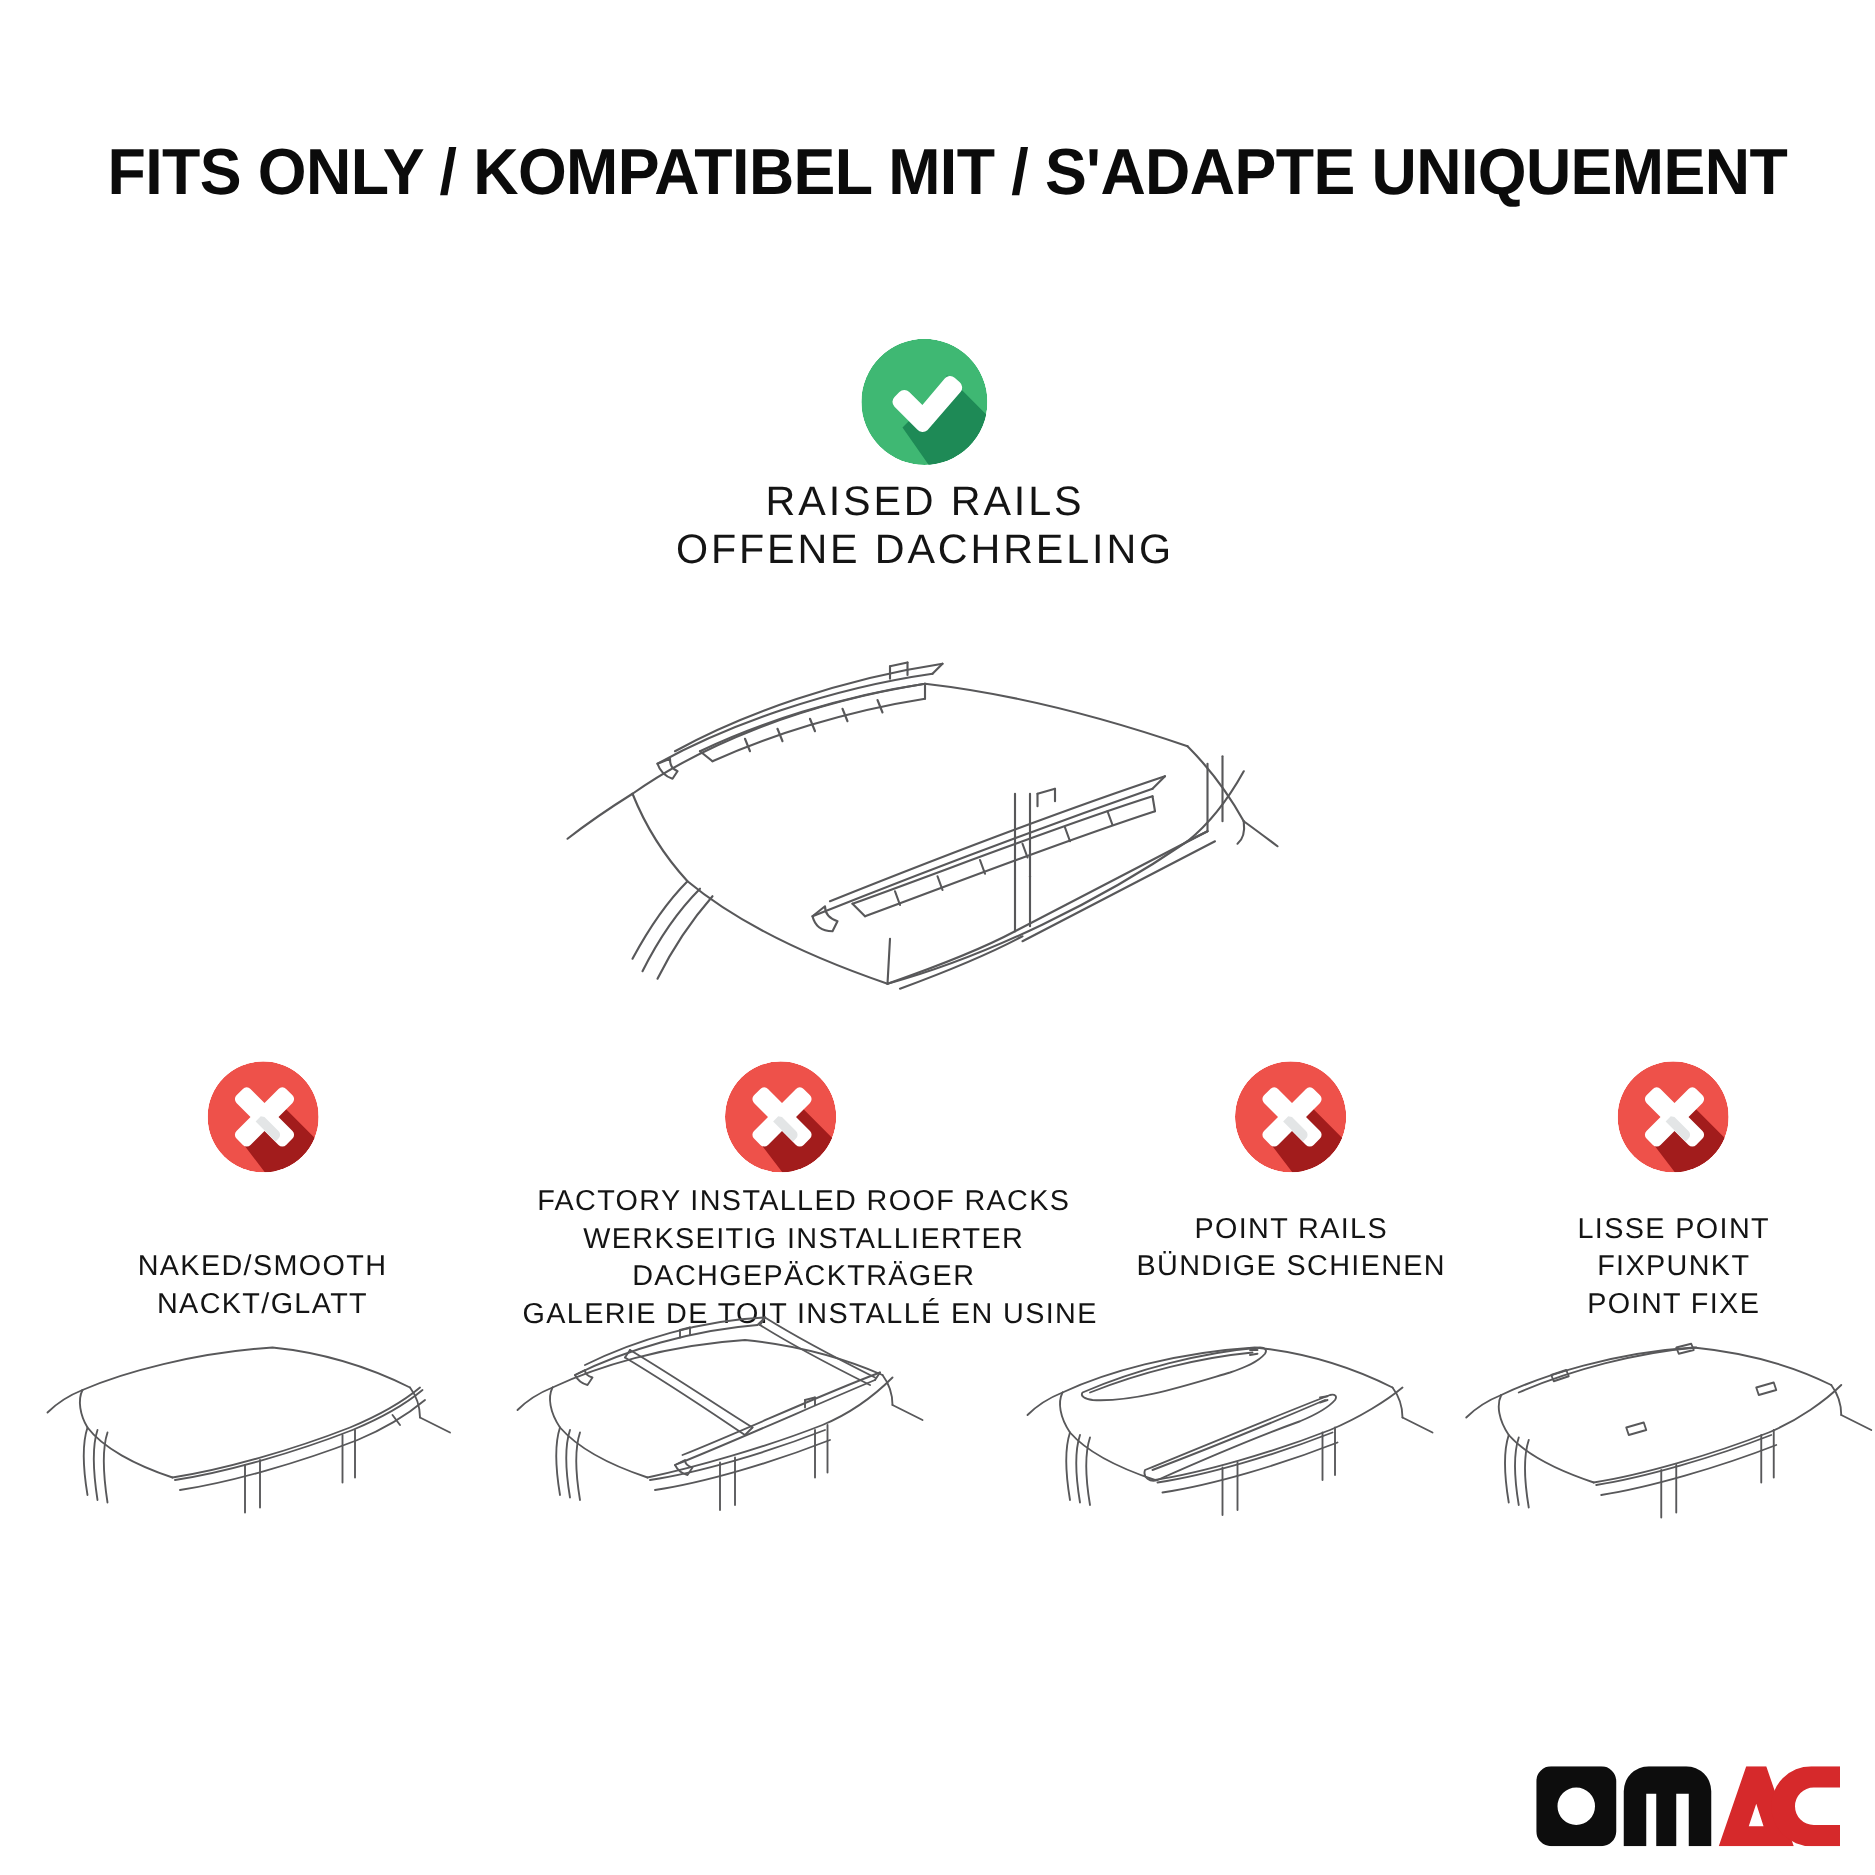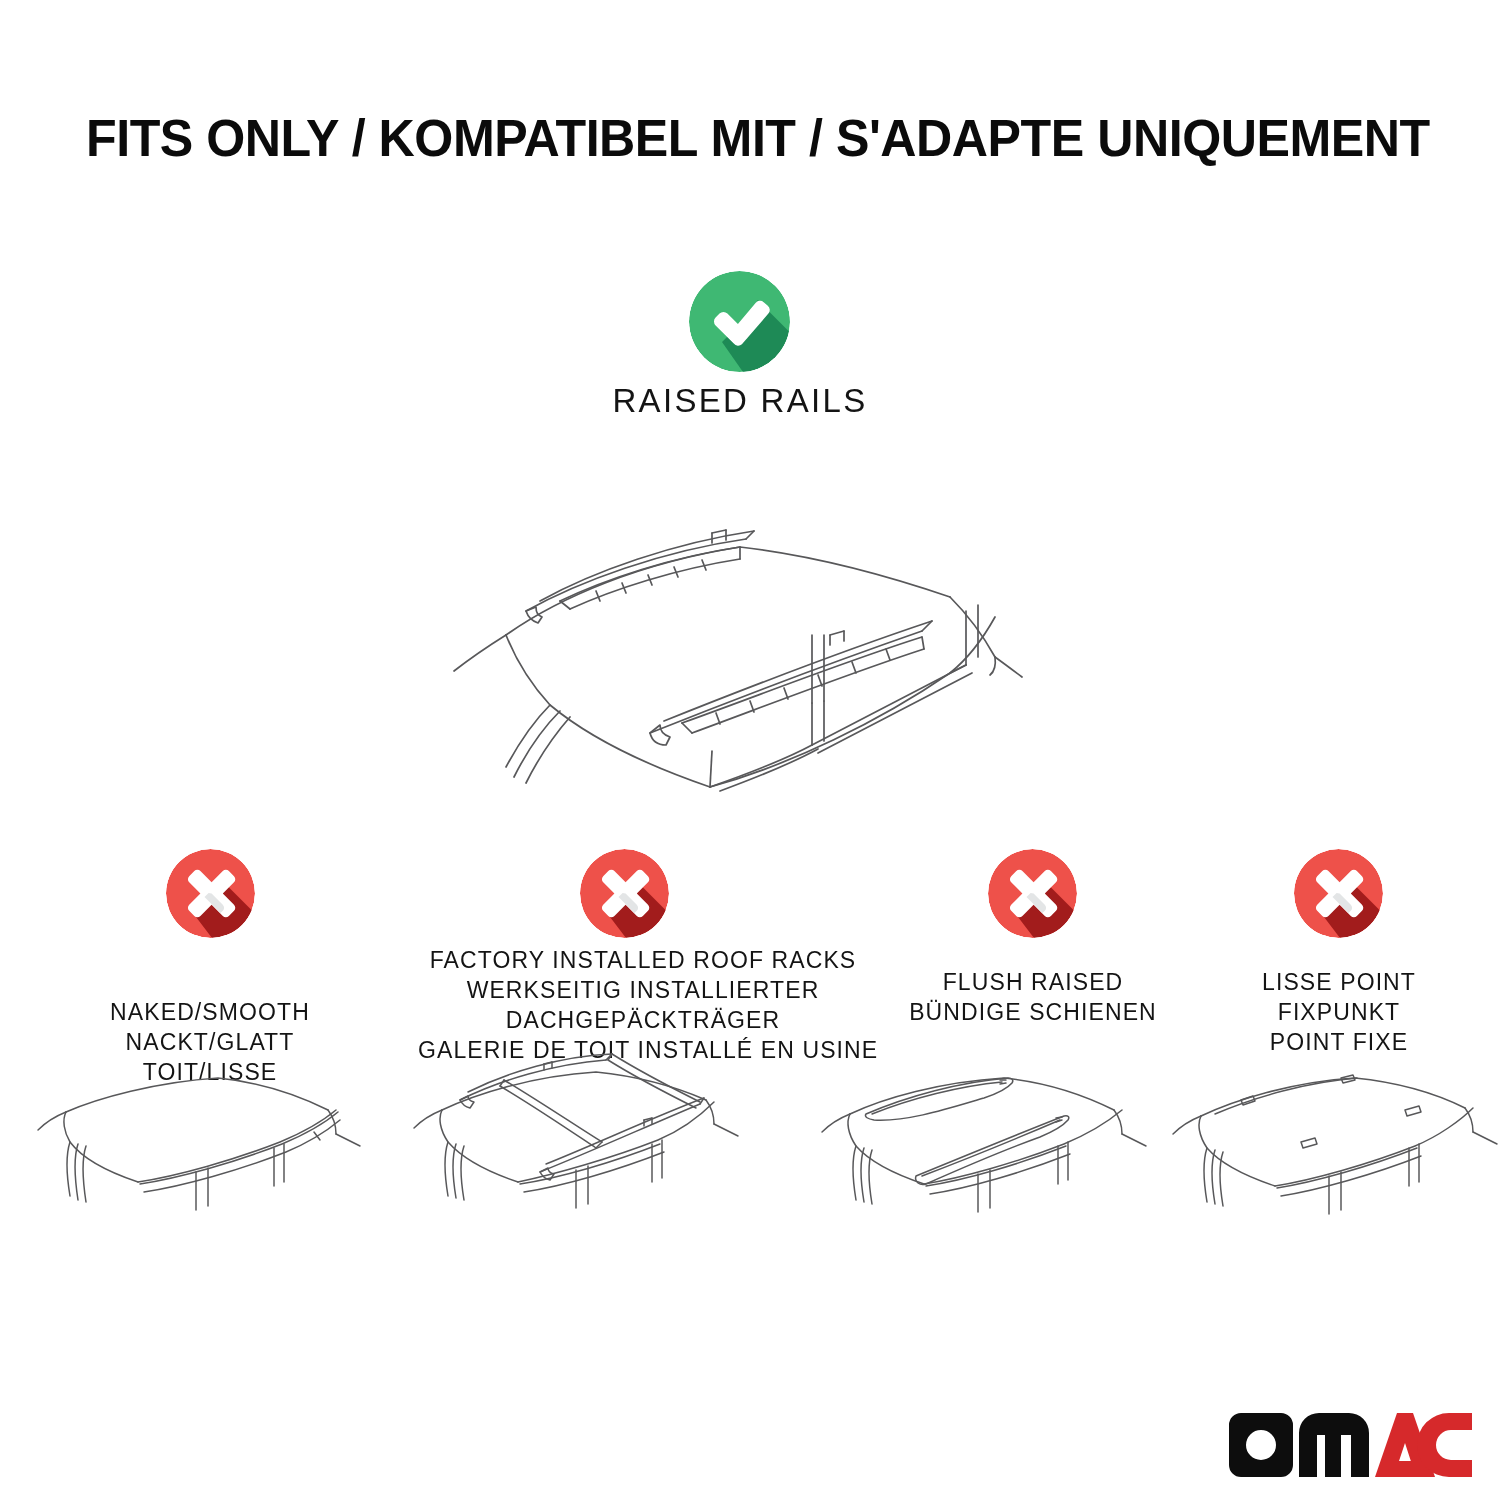--- a/index.html
+++ b/index.html
@@ -96,20 +96,21 @@
 
       <path d="M68.5 29 L101 61.5 L101 101 L54 101 L33 71 L47 57 L58 68 Z" fill="#1E8A56"></path>
 
       <path d="M44.8 72.6 L26.6 54.4 a5.6 5.6 0 0 1 0 -7.9 l3.9 -3.9 a5.6 5.6 0 0 1 7.9 0 L48.9 52.9 L66.8 31.8 a5.6 5.6 0 0 1 7.9 -0.6 l4.1 3.5 a5.6 5.6 0 0 1 0.6 7.9 L52.9 73.2 a5.6 5.6 0 0 1 -8.1 -0.6 Z" fill="#FFFFFF"></path>
     </svg>
   </div>
 </div>
 
 <div class="caption caption-hero" style="left:440px; top:382px; width:600px;">
   <span class="line">RAISED RAILS</span>
+  <span class="line">OFFENE DACHRELING</span>
 </div>
 
 <div class="roof-art" style="left:410px; top:505px; width:660px; height:320px;">
   <svg viewBox="0 0 660 320" width="660" height="320" aria-hidden="true" fill="none" stroke="#58585A" stroke-width="1.7" stroke-linecap="round" stroke-linejoin="round">
 
     <path d="M96 130 C150 92 230 58 330 42 C400 50 470 68 540 92"></path>
     <path d="M96 130 C104 150 118 176 140 200 C176 230 230 258 300 282"></path>
     <path d="M540 92 C560 112 575 134 585 152"></path>
     <path d="M300 282 C380 260 470 216 540 168 C560 152 575 130 585 112"></path>
 
@@ -181,21 +182,20 @@
       <path d="M55.5 31 L89 64.5 L89 89 L46 89 L30 68 L44 55 Z" fill="#A21C1C"></path>
       <path d="M56.8 44.5 L68 33.3 a4.3 4.3 0 0 0 0 -6.1 l-5.1 -5.1 a4.3 4.3 0 0 0 -6.1 0 L45.6 33.3 L34.4 22.1 a4.3 4.3 0 0 0 -6.1 0 l-5.1 5.1 a4.3 4.3 0 0 0 0 6.1 L34.4 44.5 L23.2 55.7 a4.3 4.3 0 0 0 0 6.1 l5.1 5.1 a4.3 4.3 0 0 0 6.1 0 L45.6 55.7 L56.8 66.9 a4.3 4.3 0 0 0 6.1 0 L68 61.8 a4.3 4.3 0 0 0 0 -6.1 Z" fill="#FFFFFF"></path>
       <path d="M45.6 44.5 L56.8 55.7 a4.3 4.3 0 0 1 0 6.1 l-2.3 2.3 -16 -16 4.1 -4.1 Z" fill="#E3E5E6"></path>
     </svg>
   </div>
 </div>
 
 <div class="caption caption-small" style="left:50px; top:998px; width:320px;">
   <span class="line">NAKED/SMOOTH</span>
   <span class="line">NACKT/GLATT</span>
-  <span class="line">TOIT/LISSE</span>
 </div>
 
 <div class="roof-art" style="left:28px; top:1060px; width:360px; height:230px;">
   <svg viewBox="0 0 360 230" width="360" height="230" aria-hidden="true" fill="none" stroke="#58585A" stroke-width="1.5" stroke-linecap="round" stroke-linejoin="round">
 
     <path d="M38 52 C70 38 128 22 190 18 C230 22 268 34 300 50"></path>
     <path d="M38 52 C34 60 36 72 42 82 C54 98 80 112 110 122"></path>
     <path d="M300 50 C306 58 308 66 308 74"></path>
     <path d="M110 122 C150 116 206 100 252 82 C276 72 296 60 308 50"></path>
 
@@ -287,21 +287,21 @@
     <svg viewBox="0 0 89 89" width="89" height="89" aria-hidden="true">
       <circle cx="44.5" cy="44.5" r="44.5" fill="#EE514A"></circle>
       <path d="M55.5 31 L89 64.5 L89 89 L46 89 L30 68 L44 55 Z" fill="#A21C1C"></path>
       <path d="M56.8 44.5 L68 33.3 a4.3 4.3 0 0 0 0 -6.1 l-5.1 -5.1 a4.3 4.3 0 0 0 -6.1 0 L45.6 33.3 L34.4 22.1 a4.3 4.3 0 0 0 -6.1 0 l-5.1 5.1 a4.3 4.3 0 0 0 0 6.1 L34.4 44.5 L23.2 55.7 a4.3 4.3 0 0 0 0 6.1 l5.1 5.1 a4.3 4.3 0 0 0 6.1 0 L45.6 55.7 L56.8 66.9 a4.3 4.3 0 0 0 6.1 0 L68 61.8 a4.3 4.3 0 0 0 0 -6.1 Z" fill="#FFFFFF"></path>
       <path d="M45.6 44.5 L56.8 55.7 a4.3 4.3 0 0 1 0 6.1 l-2.3 2.3 -16 -16 4.1 -4.1 Z" fill="#E3E5E6"></path>
     </svg>
   </div>
 </div>
 
 <div class="caption caption-small" style="left:872px; top:968px; width:322px;">
-  <span class="line">FLUSH RAISED</span>
+  <span class="line">POINT RAILS</span>
   <span class="line">BÜNDIGE SCHIENEN</span>
 </div>
 
 <div class="roof-art" style="left:812px; top:1060px; width:360px; height:230px;">
   <svg viewBox="0 0 360 230" width="360" height="230" aria-hidden="true" fill="none" stroke="#58585A" stroke-width="1.5" stroke-linecap="round" stroke-linejoin="round">
 
     <path d="M38 54 C72 38 128 22 192 18 C232 22 270 34 302 50"></path>
     <path d="M38 54 C34 62 36 74 44 86 C58 102 82 114 112 124"></path>
     <path d="M302 50 C308 58 310 66 310 74"></path>
     <path d="M112 124 C150 118 206 102 252 84 C276 74 298 60 310 50"></path>

